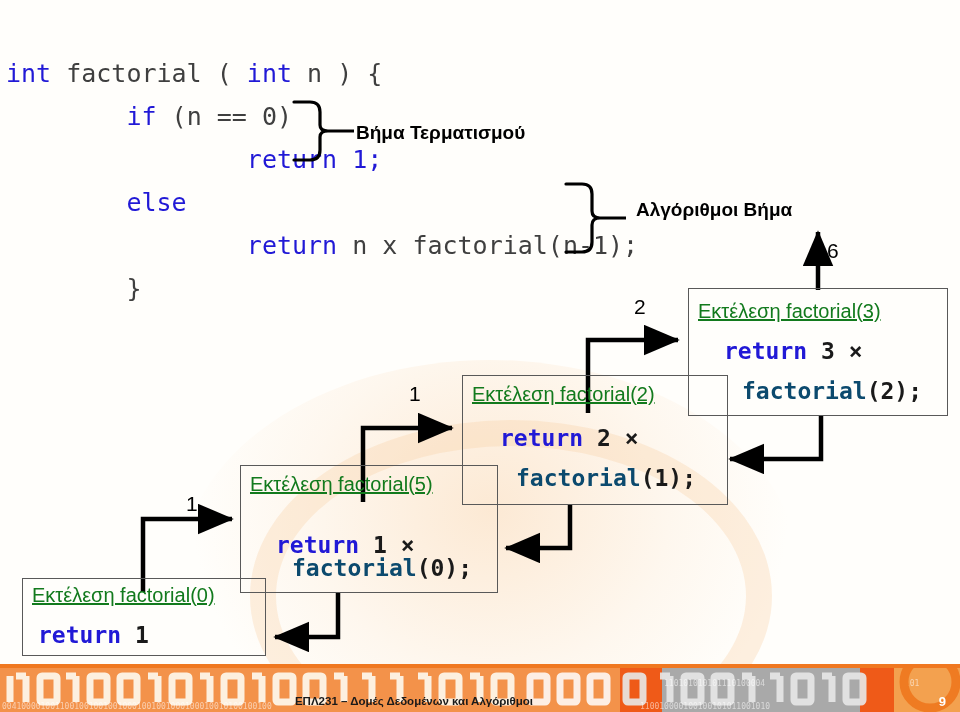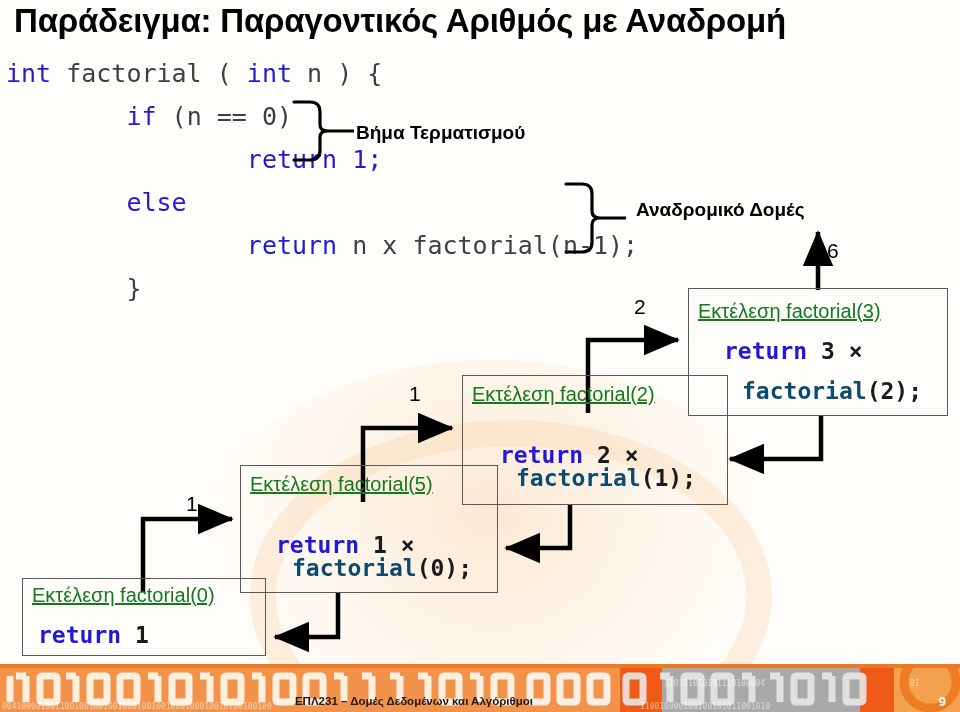--- a/index.html
+++ b/index.html
@@ -127,40 +127,39 @@
   }
 </style>
 </head>
 <body>
 
 <div id="slide">
 
   <div class="watermark"></div>
   <div class="watermark2"></div>
 
-  <div class="title">Παράδειγμα: Παραγοντικός Αριθμός με Αναδρομή</div>
 
   <div class="code"><span class="kw">int</span><span class="plain"> factorial ( </span><span class="kw">int</span><span class="plain"> n ) {</span>
         <span class="kw">if</span><span class="plain"> (n == 0)</span>
                 <span class="kw">return</span><span class="kw"> 1;</span>
         <span class="kw">else</span>
                 <span class="kw">return</span><span class="plain"> n x factorial(n-1);</span>
         <span class="plain">}</span></div>
 
   <svg class="brace-svg" style="left:288px;top:98px;" width="110" height="66" viewBox="0 0 110 66">
     <path d="M6 4 L22 4 Q32 4 32 14 L32 27 Q32 33 40 33 Q32 33 32 39 L32 52 Q32 62 22 62 L6 62" fill="none" stroke="#000" stroke-width="3.2" stroke-linecap="round"></path>
     <line x1="40" y1="33" x2="66" y2="33" stroke="#000" stroke-width="3"></line>
   </svg>
   <div class="annot-label" style="left:356px;top:122px;">Βήμα Τερματισμού</div>
 
   <svg class="brace-svg" style="left:560px;top:180px;" width="110" height="76" viewBox="0 0 110 76">
     <path d="M6 4 L22 4 Q32 4 32 14 L32 31 Q32 38 40 38 Q32 38 32 45 L32 62 Q32 72 22 72 L6 72" fill="none" stroke="#000" stroke-width="3.2" stroke-linecap="round"></path>
     <line x1="40" y1="38" x2="66" y2="38" stroke="#000" stroke-width="3"></line>
   </svg>
-  <div class="annot-label" style="left:636px;top:199px;">Αναδρομικό Δομές</div>
+  <div class="annot-label" style="left:636px;top:199px;">Αλγόριθμοι Βήμα</div>
 
   <svg class="arrows" viewBox="0 0 960 712">
     <defs>
       <marker id="ah" markerWidth="9" markerHeight="9" refX="7.6" refY="3.4" orient="auto">
         <path d="M0,0 L8,3.4 L0,6.8 z" fill="#000"></path>
       </marker>
     </defs>
 
     <path d="M143 592 L143 519 L232 519" fill="none" stroke="#000" stroke-width="4.5" marker-end="url(#ah)"></path>
 
@@ -182,21 +181,21 @@
   <div class="num" style="left:634px;top:295px;">2</div>
   <div class="num" style="left:827px;top:239px;">6</div>
 
   <div class="callbox" style="left:688px;top:288px;width:260px;height:128px;"></div>
   <div class="cb-title" style="left:698px;top:300px;">Εκτέλεση factorial(3)</div>
   <div class="cb-code" style="left:724px;top:338px;"><span class="ret">return</span><span> 3 ×</span></div>
   <div class="cb-code" style="left:742px;top:378px;"><span class="fn">factorial</span><span>(2);</span></div>
 
   <div class="callbox" style="left:462px;top:375px;width:266px;height:130px;"></div>
   <div class="cb-title" style="left:472px;top:383px;">Εκτέλεση factorial(2)</div>
-  <div class="cb-code" style="left:500px;top:425px;margin-top:17px;"><span class="ret">return</span><span> 2 ×</span></div>
+  <div class="cb-code" style="left:500px;top:425px;"><span class="ret">return</span><span> 2 ×</span></div>
   <div class="cb-code" style="left:516px;top:465px;"><span class="fn">factorial</span><span>(1);</span></div>
 
   <div class="callbox" style="left:240px;top:465px;width:258px;height:128px;"></div>
   <div class="cb-title" style="left:250px;top:473px;">Εκτέλεση factorial(5)</div>
   <div class="cb-code" style="left:276px;top:532px;"><span class="ret">return</span><span> 1 ×</span></div>
   <div class="cb-code" style="left:292px;top:555px;"><span class="fn">factorial</span><span>(0);</span></div>
 
   <div class="callbox" style="left:22px;top:578px;width:244px;height:78px;"></div>
   <div class="cb-title" style="left:32px;top:584px;">Εκτέλεση factorial(0)</div>
   <div class="cb-code" style="left:38px;top:622px;"><span class="ret">return</span><span> 1</span></div>

